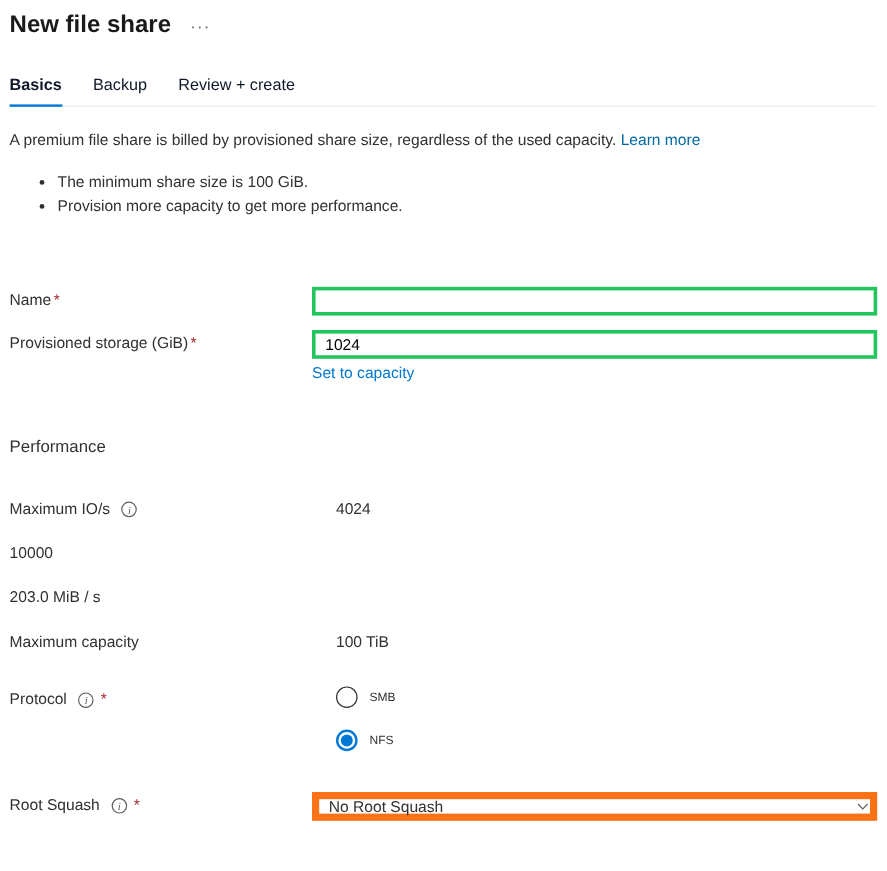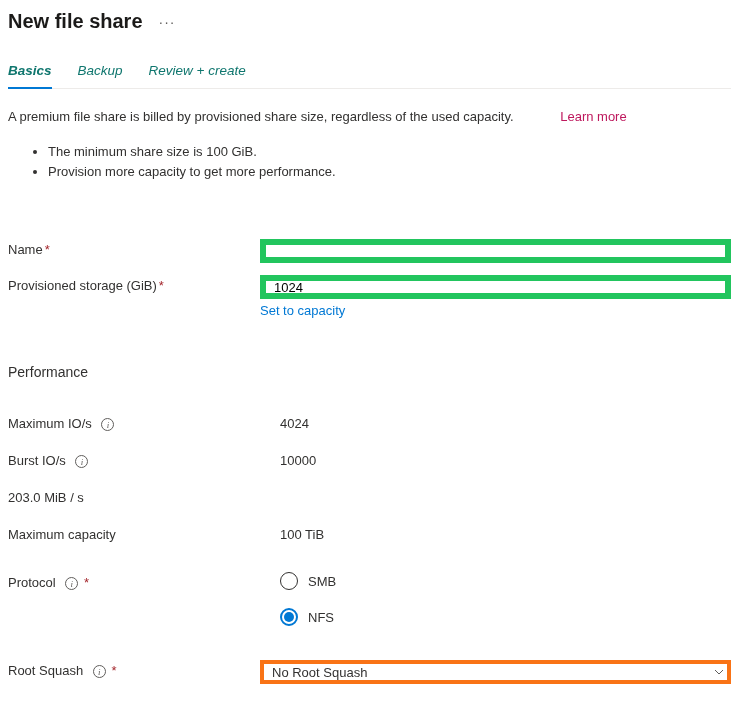--- a/index.html
+++ b/index.html
@@ -30,45 +30,43 @@
     }
     .tabs {
       display: flex;
       gap: 26px;
       border-bottom: 1px solid #edebe9;
       margin-bottom: 20px;
     }
     .tab {
       padding: 4px 0 10px 0;
       font-size: 13.5px;
-      color: #0f766e;
+      color: #0f172a;
       cursor: pointer;
       position: relative;
-      font-style: italic;
     }
     .tab.active {
       font-weight: 600;
     }
     .tab.active::after {
       content: "";
       position: absolute;
       left: 0; right: 0; bottom: -1px;
       height: 2px;
       background: #0078d4;
     }
     .description {
       font-size: 13px;
       color: #323130;
       margin-bottom: 18px;
     }
     .description a, .link {
-      color: #be185d;
+      color: #0369a1;
       text-decoration: none;
       cursor: pointer;
-      margin-left: 43px;
     }
     .bullets {
       list-style: disc;
       padding-left: 40px;
       margin-bottom: 58px;
     }
     .bullets li {
       font-size: 13px;
       line-height: 1.5;
     }
@@ -88,21 +86,21 @@
       flex: 1;
       font-size: 13px;
     }
     .required {
       color: #a4262c;
       margin-left: 2px;
     }
     input[type="text"], select {
       width: 100%;
       height: 24px;
-      border: 6px solid #22c55e;
+      border: 3px solid #22c55e;
       font-family: inherit;
       font-size: 13px;
       padding: 0 8px;
       background: #fff;
     }
     .helper-link {
       display: inline-block;
       margin-top: 4px;
       font-size: 13px;
       color: #0078d4;
@@ -168,30 +166,30 @@
       border: 2px solid #0078d4;
     }
     .radio-circle.selected::after {
       content: "";
       width: 10px;
       height: 10px;
       border-radius: 50%;
       background: #0078d4;
     }
     .radio-label {
-      font-size: 13px;
+      font-size: 10px;
     }
     .select-wrapper {
       position: relative;
       width: 100%;
     }
     .select-wrapper .select-box {
       width: 100%;
       height: 24px;
-      border: 4px solid #f97316;
+      border: 6px solid #f97316;
       font-size: 13px;
       padding: 0 24px 0 8px;
       background: #fff;
       display: flex;
       align-items: center;
       cursor: pointer;
     }
     .select-wrapper .chevron {
       position: absolute;
       right: 6px;
@@ -250,24 +248,20 @@
 
 <div class="perf-row">
   <div class="label-col">
     <span>Maximum IO/s</span>
     <span class="info-icon">i</span>
   </div>
   <div class="value-col">4024</div>
 </div>
 
 <div class="perf-row">
-  <div class="label-col">
-    <span>Burst IO/s</span>
-    <span class="info-icon">i</span>
-  </div>
   <div class="value-col">10000</div>
 </div>
 
 <div class="perf-row">
   <div class="value-col">203.0 MiB / s</div>
 </div>
 
 <div class="perf-row">
   <div class="label-col">
     <span>Maximum capacity</span>

